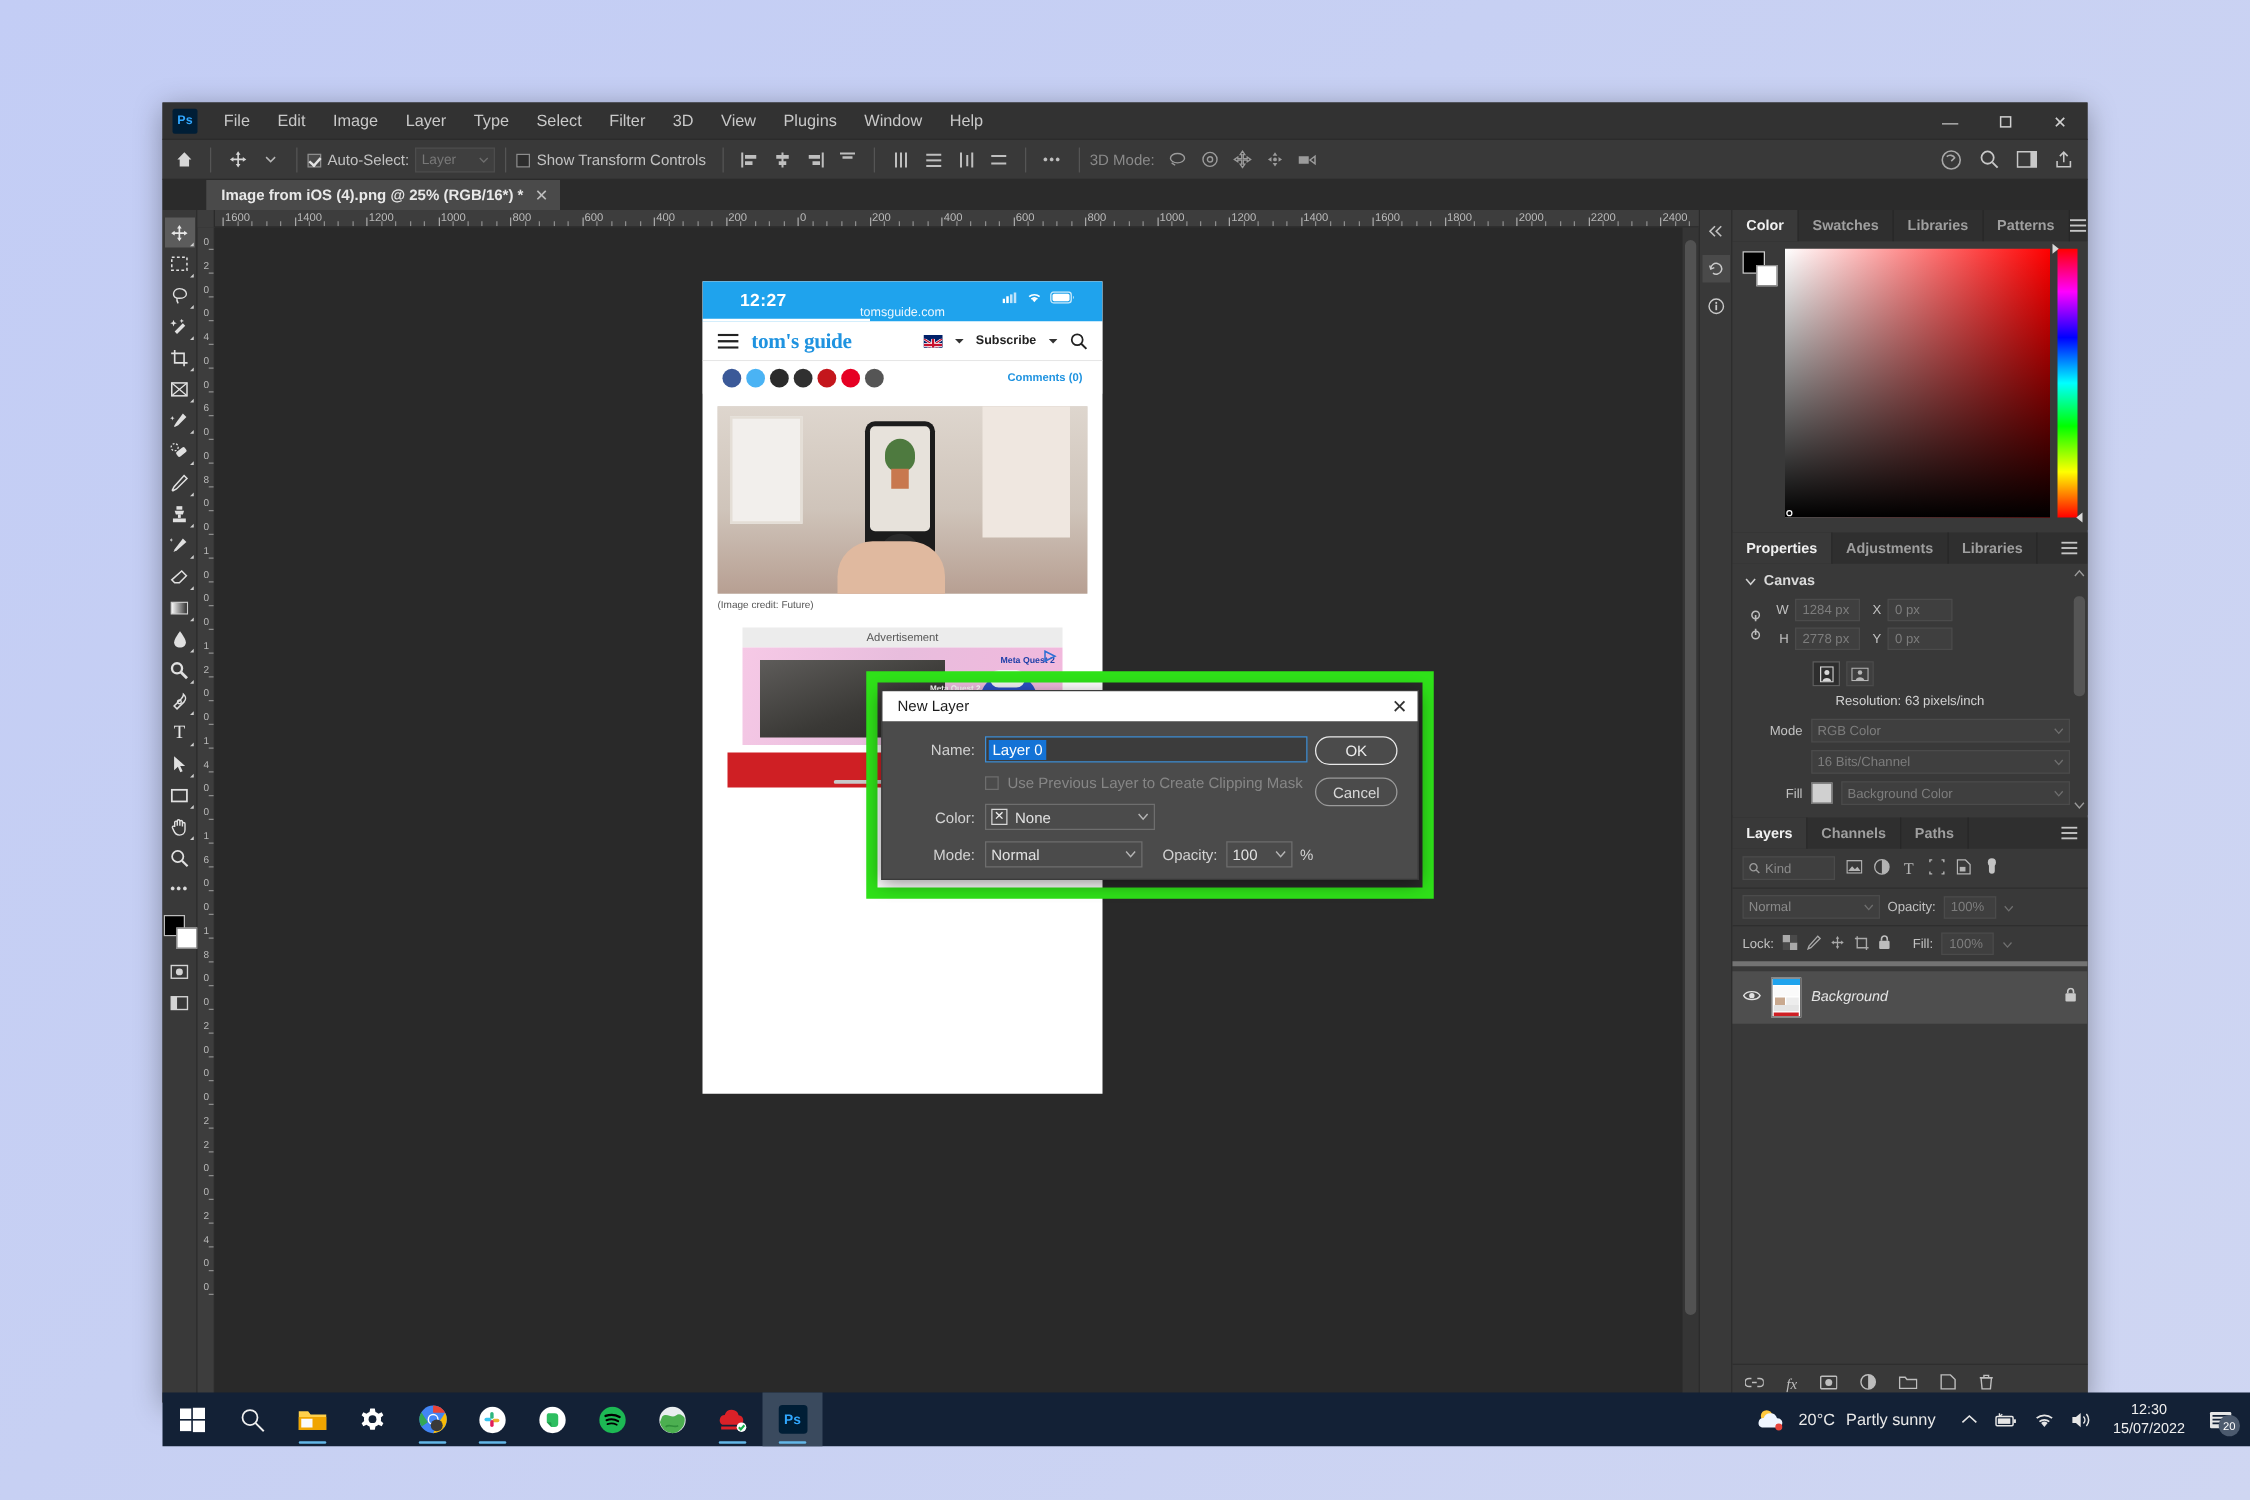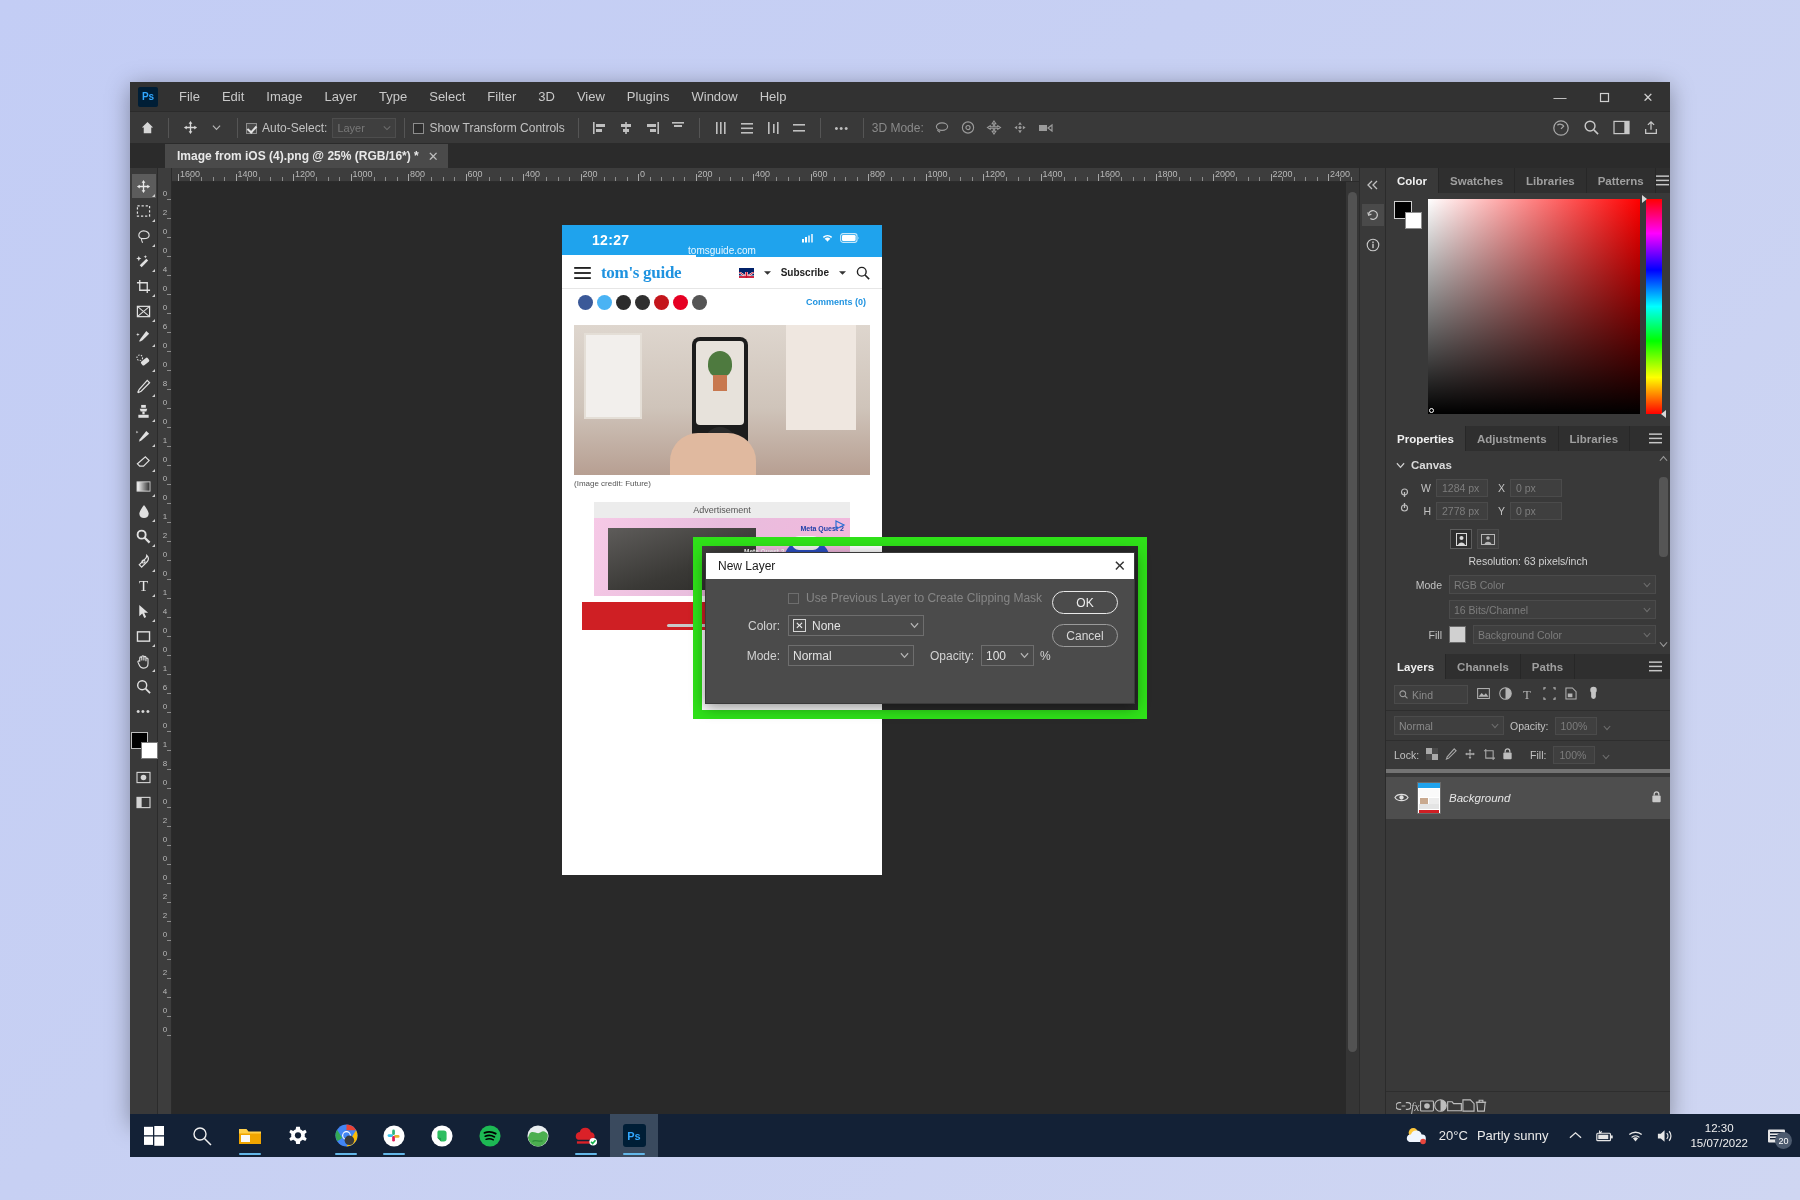--- a/index.html
+++ b/index.html
@@ -264,21 +264,21 @@
   #lay-filter { display:flex; align-items:center; gap:8px; padding:6px 8px; border-bottom:1px solid #2e2e2e; }
   #kind-sel { background:#3f3f3f;border:1px solid #4b4b4b;height:19px;width:74px;display:flex;align-items:center;gap:4px;padding:0 4px;color:#8a8a8a;font-size:10.5px; }
   .lf-ico { color:#b4b4b4; font-size:11px; width:14px; text-align:center; }
   #lay-blend { display:flex; align-items:center; gap:6px; padding:5px 8px; border-bottom:1px solid #2e2e2e; }
   #blend-sel { background:#3f3f3f;border:1px solid #4b4b4b;height:19px;width:110px;display:flex;align-items:center;justify-content:space-between;padding:0 4px;color:#8a8a8a;font-size:10.5px; }
   #lay-lock { display:flex; align-items:center; gap:7px; padding:5px 8px; border-bottom:4px solid #737373; }
   .lock-ico { color:#a9a9a9; font-size:11px; }
   #layer-row { display:flex; align-items:center; gap:8px; padding:5px 8px; background:#4e4e4e; margin-top:4px; }
   #layer-thumb { width:24px; height:32px; background:#fff; border:1px solid #6a6a6a; overflow:hidden; position:relative; }
   #layer-name { color:#e6e6e6; font-size:11.5px; font-style:italic; flex:1; }
-  #lay-bottom { margin-top:auto; display:flex; align-items:center; gap:0; padding:7px 10px; border-top:1px solid #2e2e2e; color:#bdbdbd; font-size:12px; }
+  #lay-bottom { margin-top:auto; display:flex; align-items:center; gap:18px; padding:7px 10px; border-top:1px solid #2e2e2e; color:#bdbdbd; font-size:12px; }
 
   
   #statusbar {
     height:20px; background:#393939; display:flex; align-items:center;
     border-top:1px solid #2b2b2b; font-size:10.5px; color:#c9c9c9; position:relative;
   }
   #zoom-val { width:56px; text-align:center; }
   #doc-size { border-left:1px solid #4f4f4f; padding:0 10px; }
   #hscroll { position:absolute; left:630px; right:28px; height:9px; top:5px; }
   #hthumb { position:absolute; left:0; width:480px; height:9px; background:#525252; border-radius:5px; }
@@ -980,20 +980,26 @@
 
           <div id="green-box"></div>
 
           <div id="dialog">
             <div id="dlg-title">
               <span id="dlg-title-text">New Layer</span>
               <span id="dlg-close">✕</span>
             </div>
             <div id="dlg-body">
 
+              <div class="dlg-row">
+                <span class="dlg-lab">Name:</span>
+                <div id="name-input">
+                  <span id="name-sel">Layer 0</span>
+                </div>
+              </div>
 
               <div id="clip-row">
                 <span id="clip-box"></span>
                 <span id="clip-lab">Use Previous Layer to Create Clipping Mask</span>
               </div>
 
               <div class="dlg-row">
                 <span class="dlg-lab">Color:</span>
                 <div class="dd" id="color-dd">
                   <span style="display:flex;align-items:center;">

